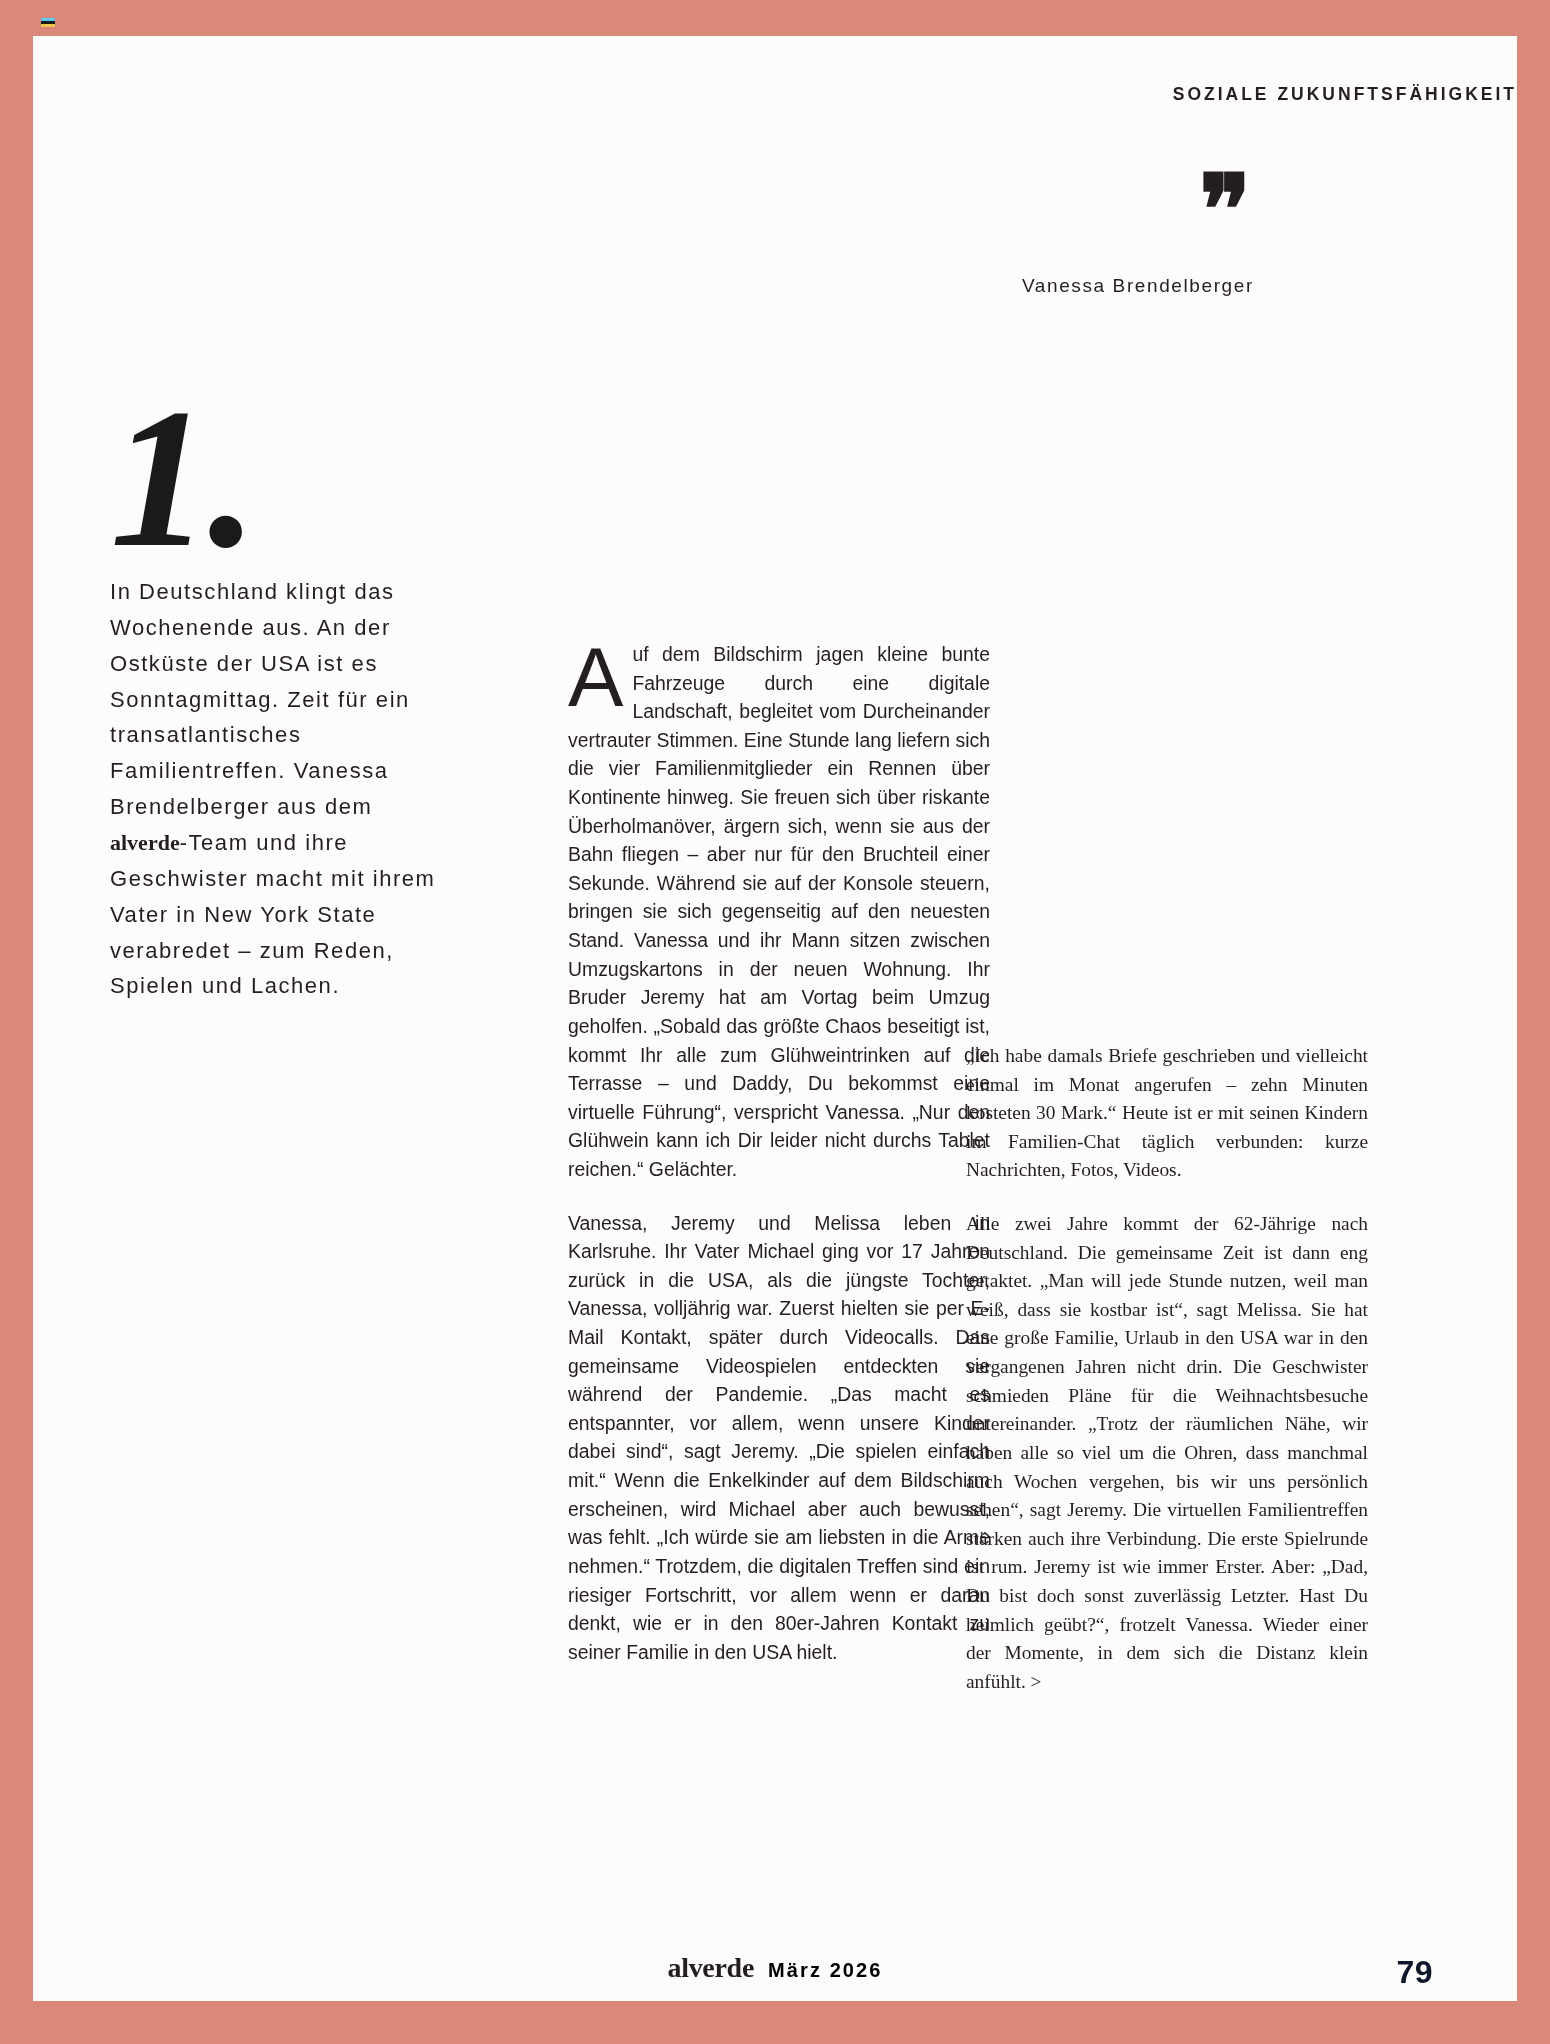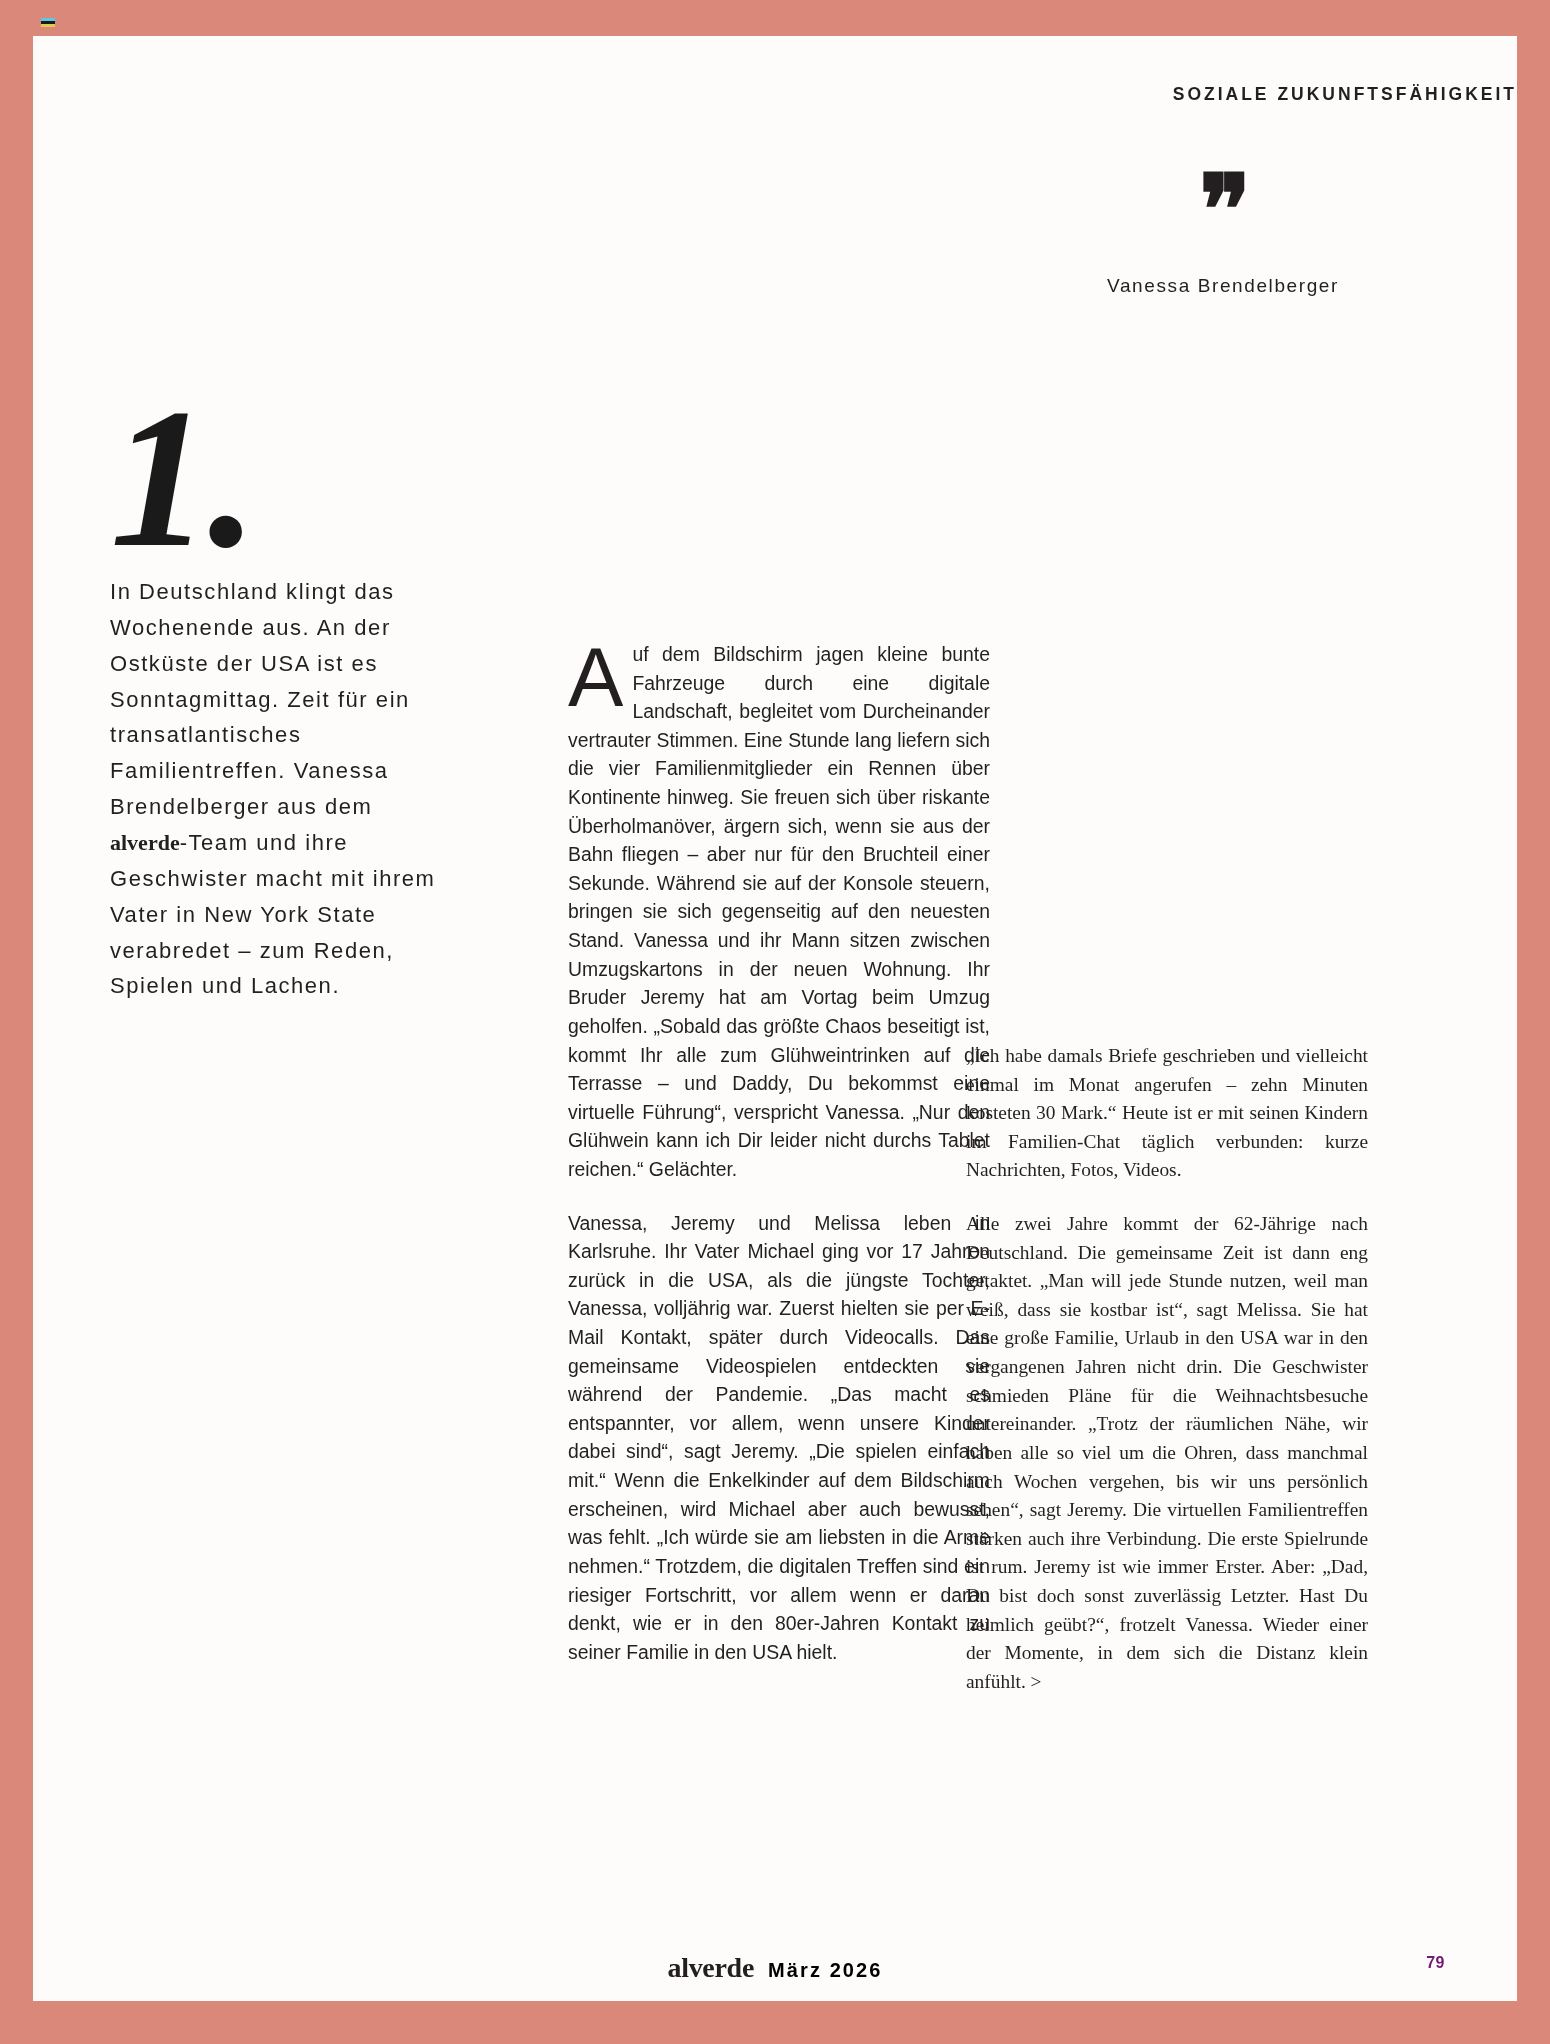--- a/index.html
+++ b/index.html
@@ -128,21 +128,20 @@
     margin-top:22px;
   }
   #pullquote .pq-em{
     font-family:"Liberation Serif", serif;
     font-style:italic;
     font-weight:700;
     font-size:35px;
   }
 
   #quote-attrib{
-    text-align:center;
     font-size:19px;
     letter-spacing:1.6px;
     color:#231f20;
     margin-top:28px;
     font-weight:400;
   }
 
   #col-right-body{
     position:absolute;
     left:966px; top:1042px; width:402px;font-family:Liberation Serif, serif;
@@ -167,24 +166,24 @@
   }
   #footer-date{
     font-size:20px;
     font-weight:700;
     letter-spacing:2.1px;
     color:#000000;
     margin-left:14px;
   }
   #page-number{
     position:absolute;
-    right:72px; top:2px;
-    font-size:16px;
-    font-weight:700;
-    color:#701a75;
+    right:84px; top:2px;
+    font-size:32px;
+    font-weight:700;
+    color:#0f172a;
     letter-spacing:0.5px;
   }
 </style>
 </head>
 <body>
 
 <div id="page-frame">
 
   <div id="reg-marks">
     <i style="background:#5fc7e8"></i>

